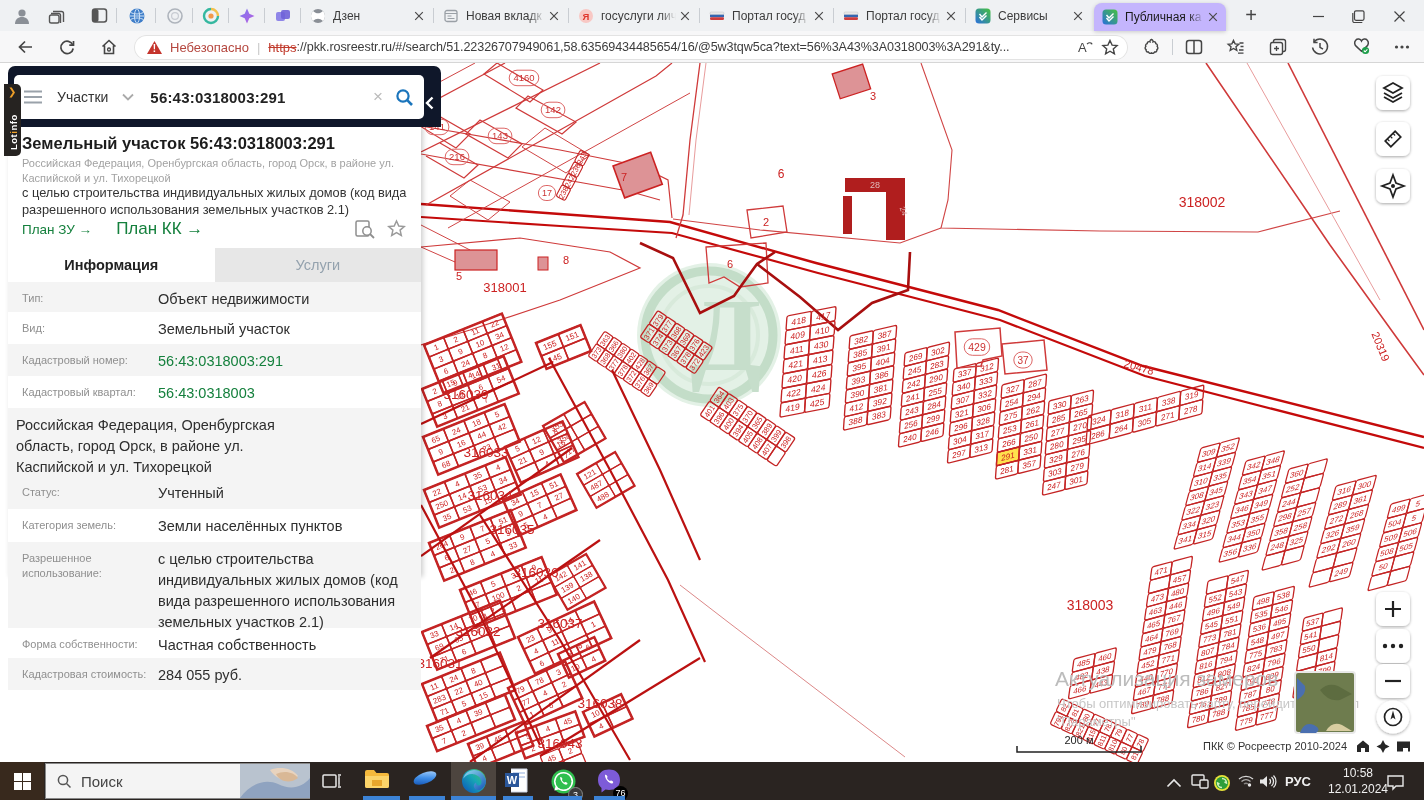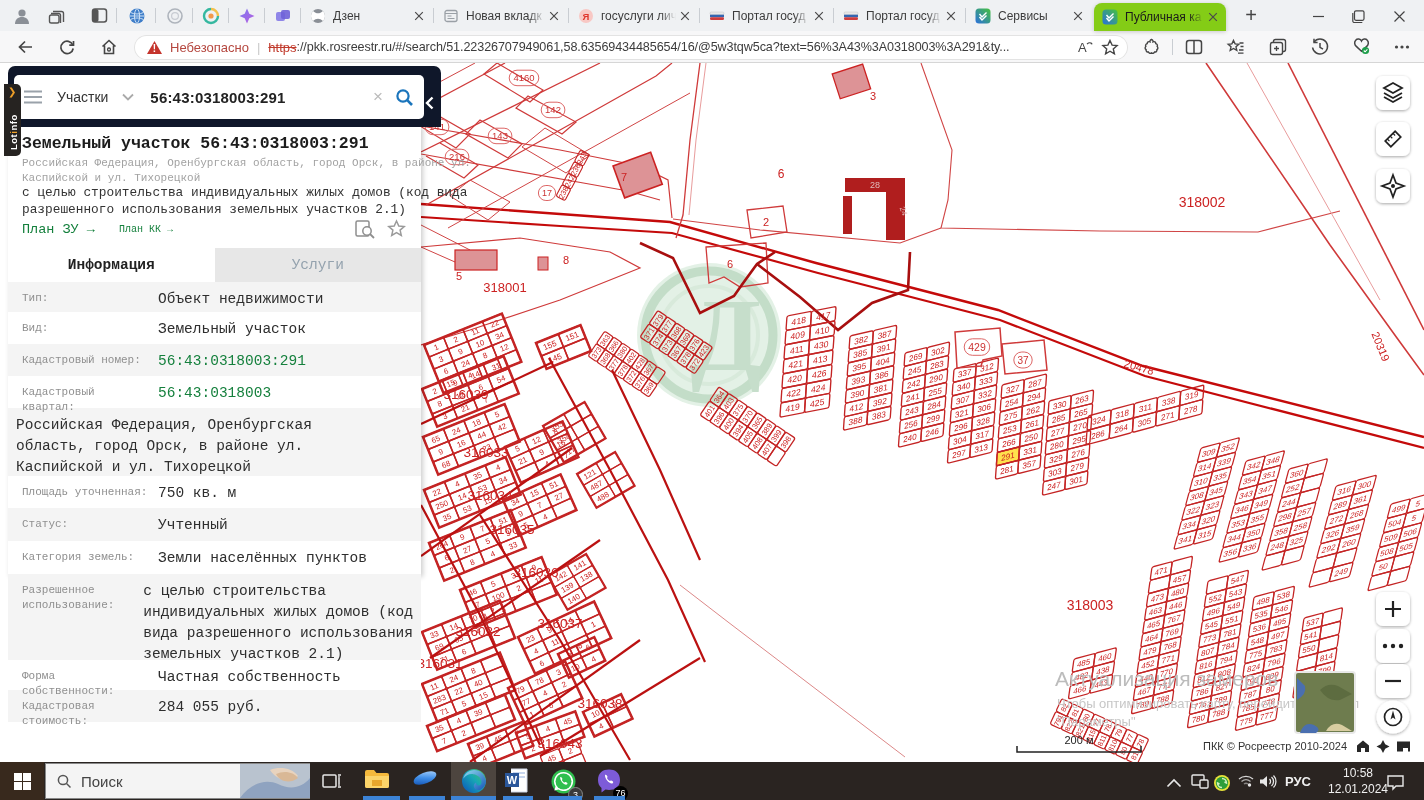--- a/index.html
+++ b/index.html
@@ -4,37 +4,37 @@
 * { margin:0; padding:0; box-sizing:border-box; }
 html,body { width:1424px; height:800px; overflow:hidden; font-family:"Liberation Sans",sans-serif; }
 #stage { position:relative; width:1424px; height:800px; background:#fff; }
 #tabbar { position:absolute; left:0; top:0; width:1424px; height:31px; background:#eff1f3; }
 .tbicon { position:absolute; }
 .vsep { position:absolute; top:8px; width:1px; height:15px; background:#c9cdd2; }
 .vsep2 { position:absolute; top:8px; width:1px; height:16px; background:#c9cdd2; }
 .tab { position:absolute; top:0; height:31px; display:flex; align-items:center; padding:0 8px; }
 .tab .tt { font-size:12px; color:#3c3c3c; margin-left:7px; white-space:nowrap; overflow:hidden; flex:1;
   -webkit-mask-image:linear-gradient(90deg,#000 80%,transparent); }
-.tab.active { background:#84cc16; top:3px; height:28px; border-radius:8px 8px 0 0; box-shadow:0 1px 4px rgba(0,0,0,0.18); z-index:3; }
+.tab.active { background:#c4b5fd; top:3px; height:28px; border-radius:8px 8px 0 0; box-shadow:0 1px 4px rgba(0,0,0,0.18); z-index:3; }
 .tab.active .tt { color:#1a1a1a; }
 .plus { position:absolute; left:1237px; top:2px; font-size:20px; color:#444; width:28px; height:28px; text-align:center; line-height:26px; }
 .winbtn { position:absolute; top:9px; }
 #toolbar { position:absolute; left:0; top:31px; width:1424px; height:32px; background:#f7f7f8; border-bottom:1px solid #d6d6d6; }
 .tbi { position:absolute; top:6px; }
 .vsep2 { top:8px; }
 #urlpill { position:absolute; left:134px; top:3.5px; width:994px; height:25px; background:#fff; border-radius:13px; display:flex; align-items:center; box-shadow:inset 0 0 0 1px #e3e3e3; overflow:hidden; white-space:nowrap; }
 #page { position:absolute; left:0; top:63px; width:1424px; height:699px; background:#fff; }
 #map { position:absolute; left:421px; top:0; }
 #phead { position:absolute; left:8px; top:3px; width:433px; height:61px; background:#0f172a; border-radius:7px 7px 0 0; z-index:5; }
 #searchbox { position:absolute; left:6px; top:9px; width:410px; height:44px; background:#fff; border-radius:5px; display:flex; align-items:center; }
 #lotinfo { position:absolute; left:4px; top:21px; width:17px; height:72px; background:#262321; border-radius:0 5px 5px 0; z-index:6; }
 #lotinfo .arr { position:absolute; left:4px; top:2px; color:#f0a028; font-size:10px; }
 #lotinfo .lt { position:absolute; left:4px; top:66px; color:#fff; font-size:9.5px; font-weight:bold; transform:rotate(-90deg); transform-origin:0 0; letter-spacing:0.5px; }
 #lotinfo .lt b { color:#f0a028; }
-#pbody { position:absolute; left:8px; top:64px; width:413px; height:450px; background:#fff; box-shadow:2px 0 5px rgba(0,0,0,0.2); z-index:4;font-family:Liberation Mono, monospace; }
+#pbody { position:absolute; left:8px; top:64px; width:413px; height:450px; background:#fff; box-shadow:2px 0 5px rgba(0,0,0,0.2); z-index:4; }
 .blu { color:#15803d; }
 #ptabs { position:absolute; left:0; top:121px; width:413px; display:flex; height:34px; }
 .ptab { flex:1; text-align:center; line-height:34px; font-size:14.5px; }
 .ptab.on { background:#fff; color:#222; font-weight:bold; }
 .ptab.off { background:#e7e7e7; color:#94a2ae; }
 .prow { display:flex; width:413px; }
 .plabel { width:142px; padding:9px 2px 0 14px; font-size:11px; color:#8f8f8f; line-height:1.4; }
 .pval { flex:1; padding:7px 8px 0 8px; color:#2e2e2e; line-height:1.45; }
 #taskbar { position:absolute; left:0; top:762px; width:1424px; height:38px; background:#2a2421; }
 #tsearch { position:absolute; left:45px; top:1px; width:265px; height:36px; background:#f4f4f4; display:flex; align-items:center; border:1px solid #888; border-right:none; overflow:hidden; }
@@ -1610,21 +1610,21 @@
 <div id="lotinfo">
         <span class="arr">❯</span>
         <span class="lt">Lot<b>i</b>nfo</span>
       </div>
 <div id="pbody">
   <div style="position:absolute;left:14px;top:7px;font-size:16.5px;font-weight:bold;color:#1c1c1c;white-space:nowrap">Земельный участок 56:43:0318003:291</div>
   <div style="position:absolute;left:14px;top:29px;font-size:11px;color:#a2a2a2;line-height:1.33;white-space:nowrap">Российская Федерация, Оренбургская область, город Орск, в районе ул.<br>Каспийской и ул. Тихорецкой</div>
   <div style="position:absolute;left:14px;top:57px;font-size:12.8px;color:#333;line-height:1.35;white-space:nowrap">с целью строительства индивидуальных жилых домов (код вида<br>разрешенного использования земельных участков 2.1)</div>
   <div style="position:absolute;left:14px;top:92px;width:385px;display:flex;align-items:center">
     <span class="blu" style="font-size:13.5px">План ЗУ →</span>
-    <span class="blu" style="font-size:10px;margin-left:24px">План КК →</span>
+    <span class="blu" style="font-size:17px;margin-left:24px">План КК →</span>
     <span style="flex:1"></span>
     <svg width="22" height="20" viewBox="0 0 22 20" style="margin-right:10px">
             <rect x="2" y="2" width="13" height="15" rx="1.5" fill="none" stroke="#8e8e8e" stroke-width="1.5"></rect>
             <circle cx="13" cy="12" r="4.2" fill="#fff" stroke="#8e8e8e" stroke-width="1.5"></circle>
             <path d="M16,15 L20,19" stroke="#8e8e8e" stroke-width="1.8"></path>
           </svg>
     <svg width="21" height="20" viewBox="0 0 21 20">
             <path d="M10.5,2 l2.3,5 5.4,0.5 -4.1,3.6 1.2,5.3 -4.8,-2.8 -4.8,2.8 1.2,-5.3 -4.1,-3.6 5.4,-0.5 Z" fill="none" stroke="#9a9a9a" stroke-width="1.5"></path>
           </svg>
   </div>
@@ -1644,24 +1644,20 @@
           <div class="prow" style="height:32px;background:#f4f4f4">
             <div class="plabel">Кадастровый номер:</div>
             <div class="pval" style="font-size:14.5px"><span class="blu">56:43:0318003:291</span></div>
           </div>
           <div class="prow" style="height:32px;background:#fff">
             <div class="plabel">Кадастровый квартал:</div>
             <div class="pval" style="font-size:14.5px"><span class="blu">56:43:0318003</span></div>
           </div>
           <div class="prow" style="height:68px;background:#f4f4f4">
             <div class="pval" style="font-size:14.5px"><span style="white-space:nowrap">Российская Федерация, Оренбургская<br>область, город Орск, в районе ул.<br>Каспийской и ул. Тихорецкой</span></div>
-          </div>
-          <div class="prow" style="height:32px;background:#fff">
-            <div class="plabel">Площадь уточненная:</div>
-            <div class="pval" style="font-size:14.5px">750 кв. м</div>
           </div>
           <div class="prow" style="height:33px;background:#f4f4f4">
             <div class="plabel">Статус:</div>
             <div class="pval" style="font-size:14.5px">Учтенный</div>
           </div>
           <div class="prow" style="height:33px;background:#fff">
             <div class="plabel">Категория земель:</div>
             <div class="pval" style="font-size:14.5px">Земли населённых пунктов</div>
           </div>
           <div class="prow" style="height:86px;background:#f4f4f4">

